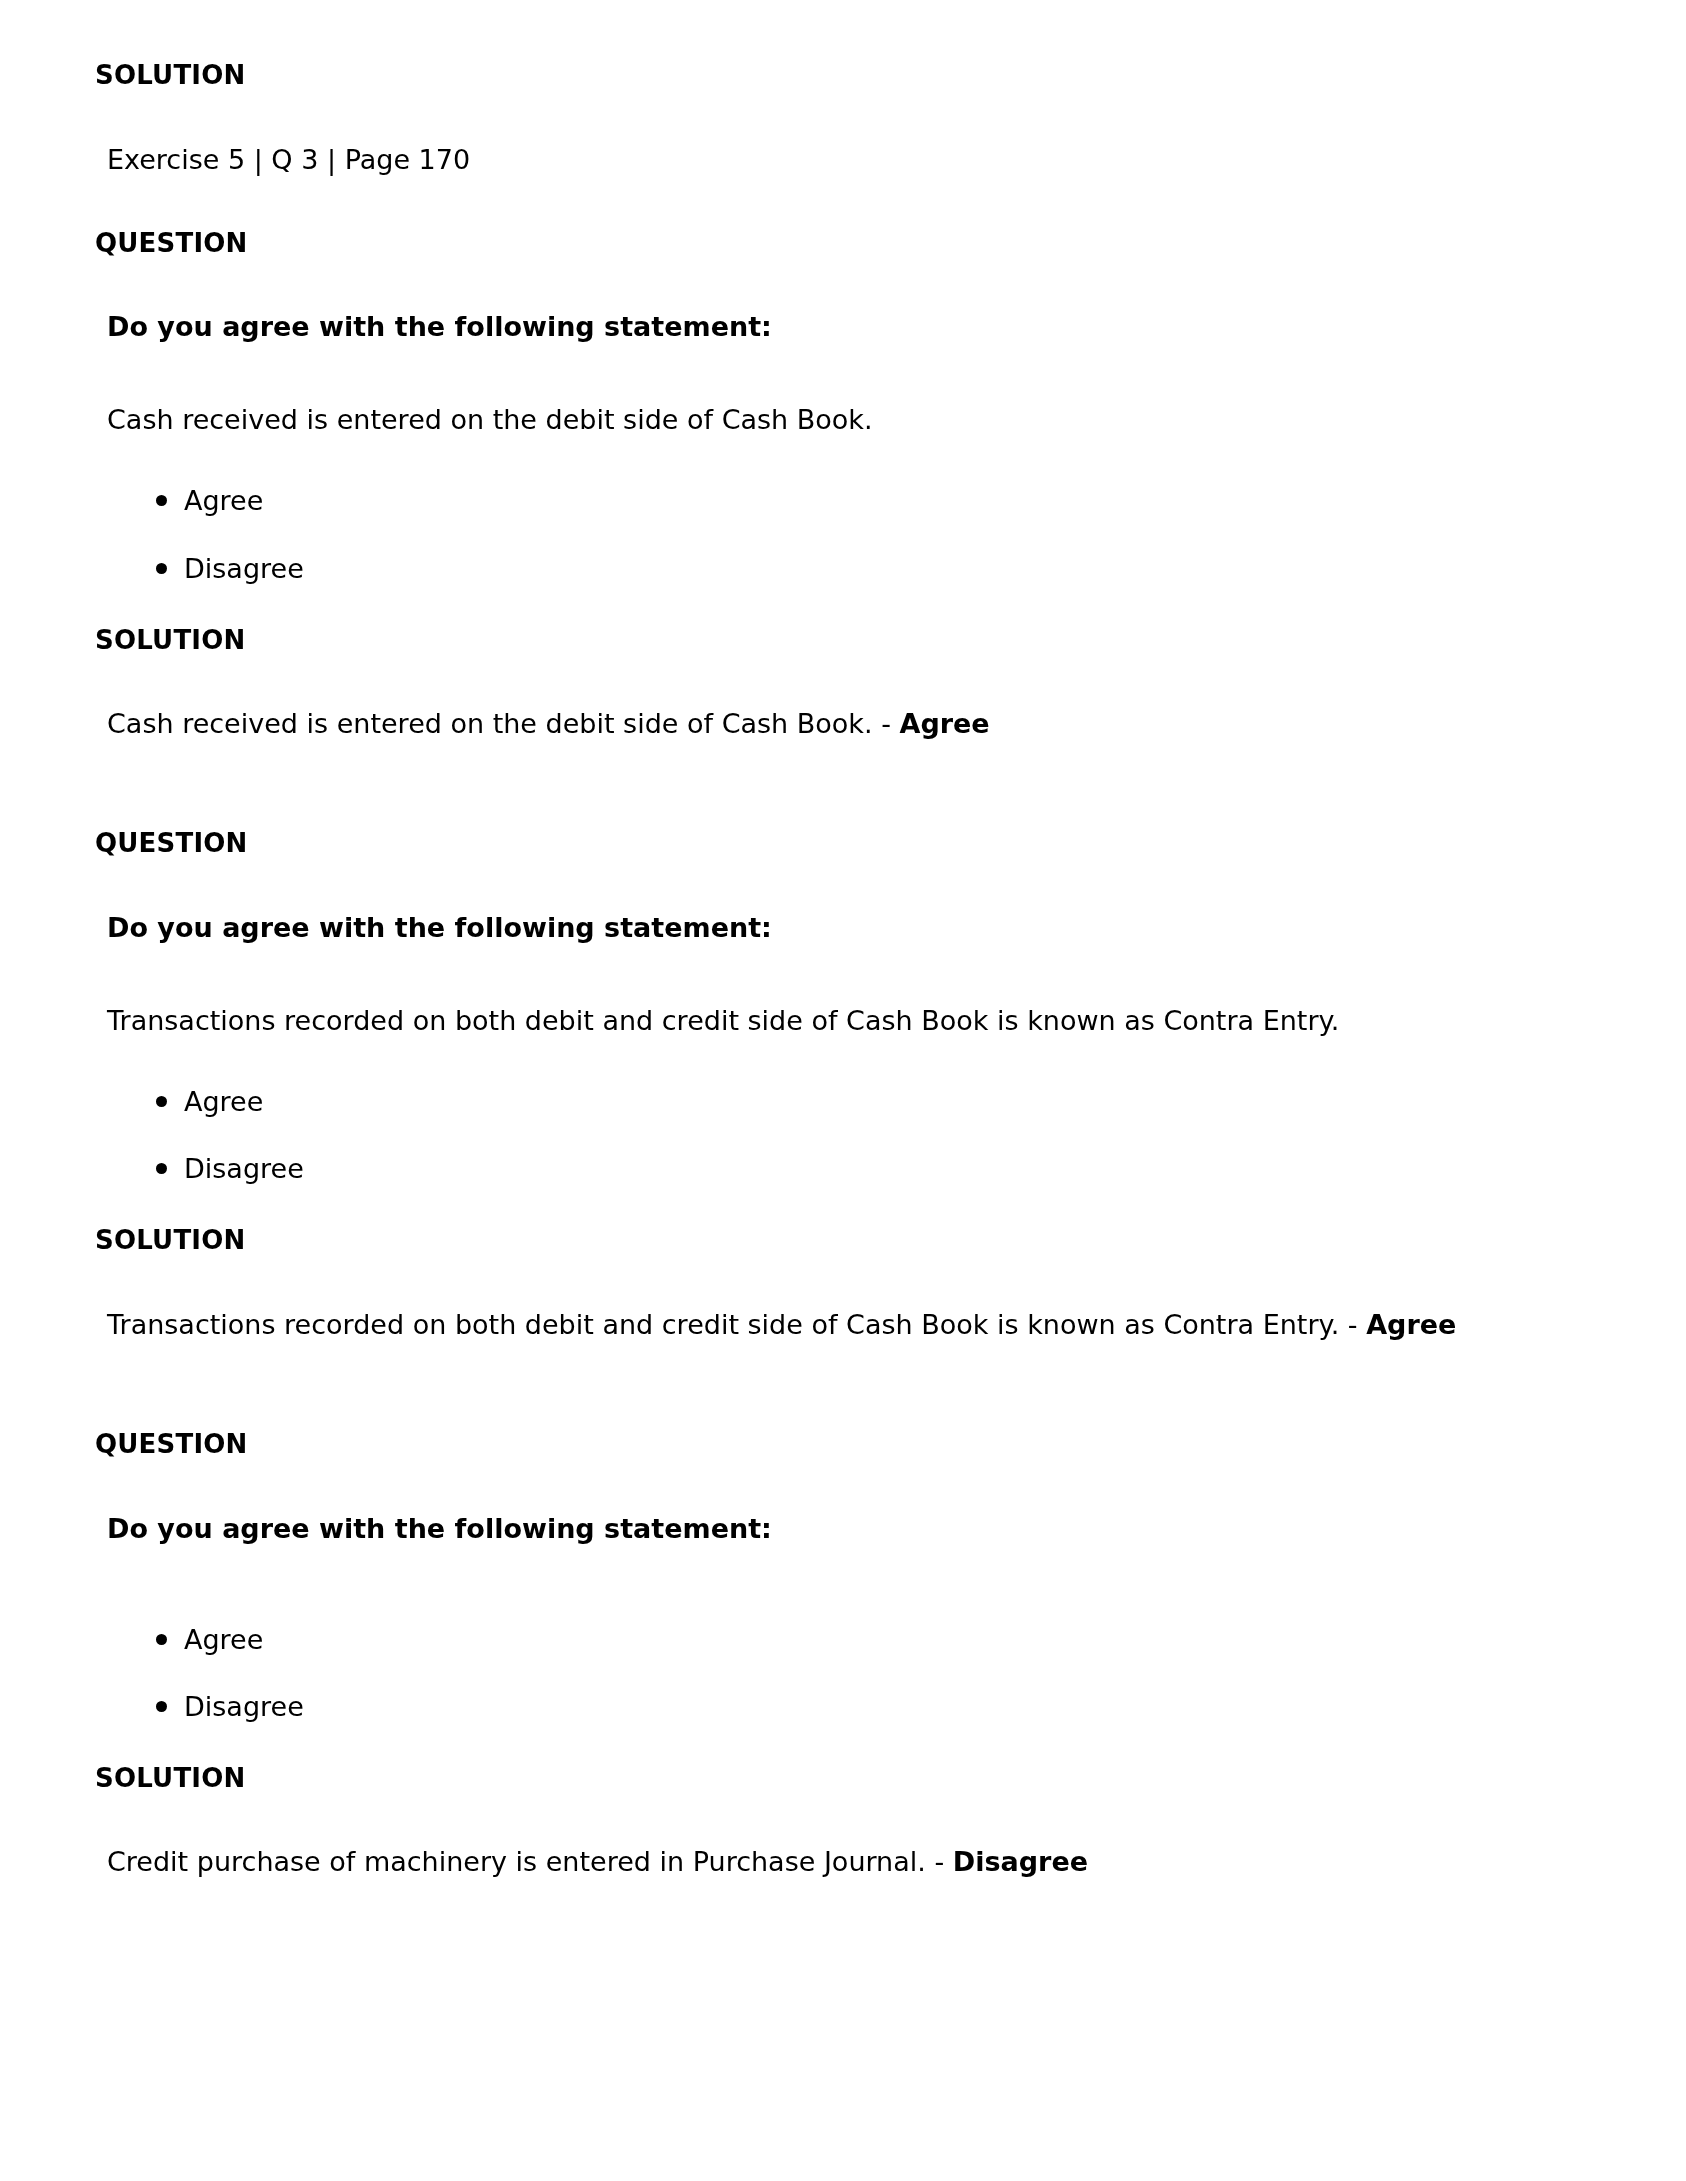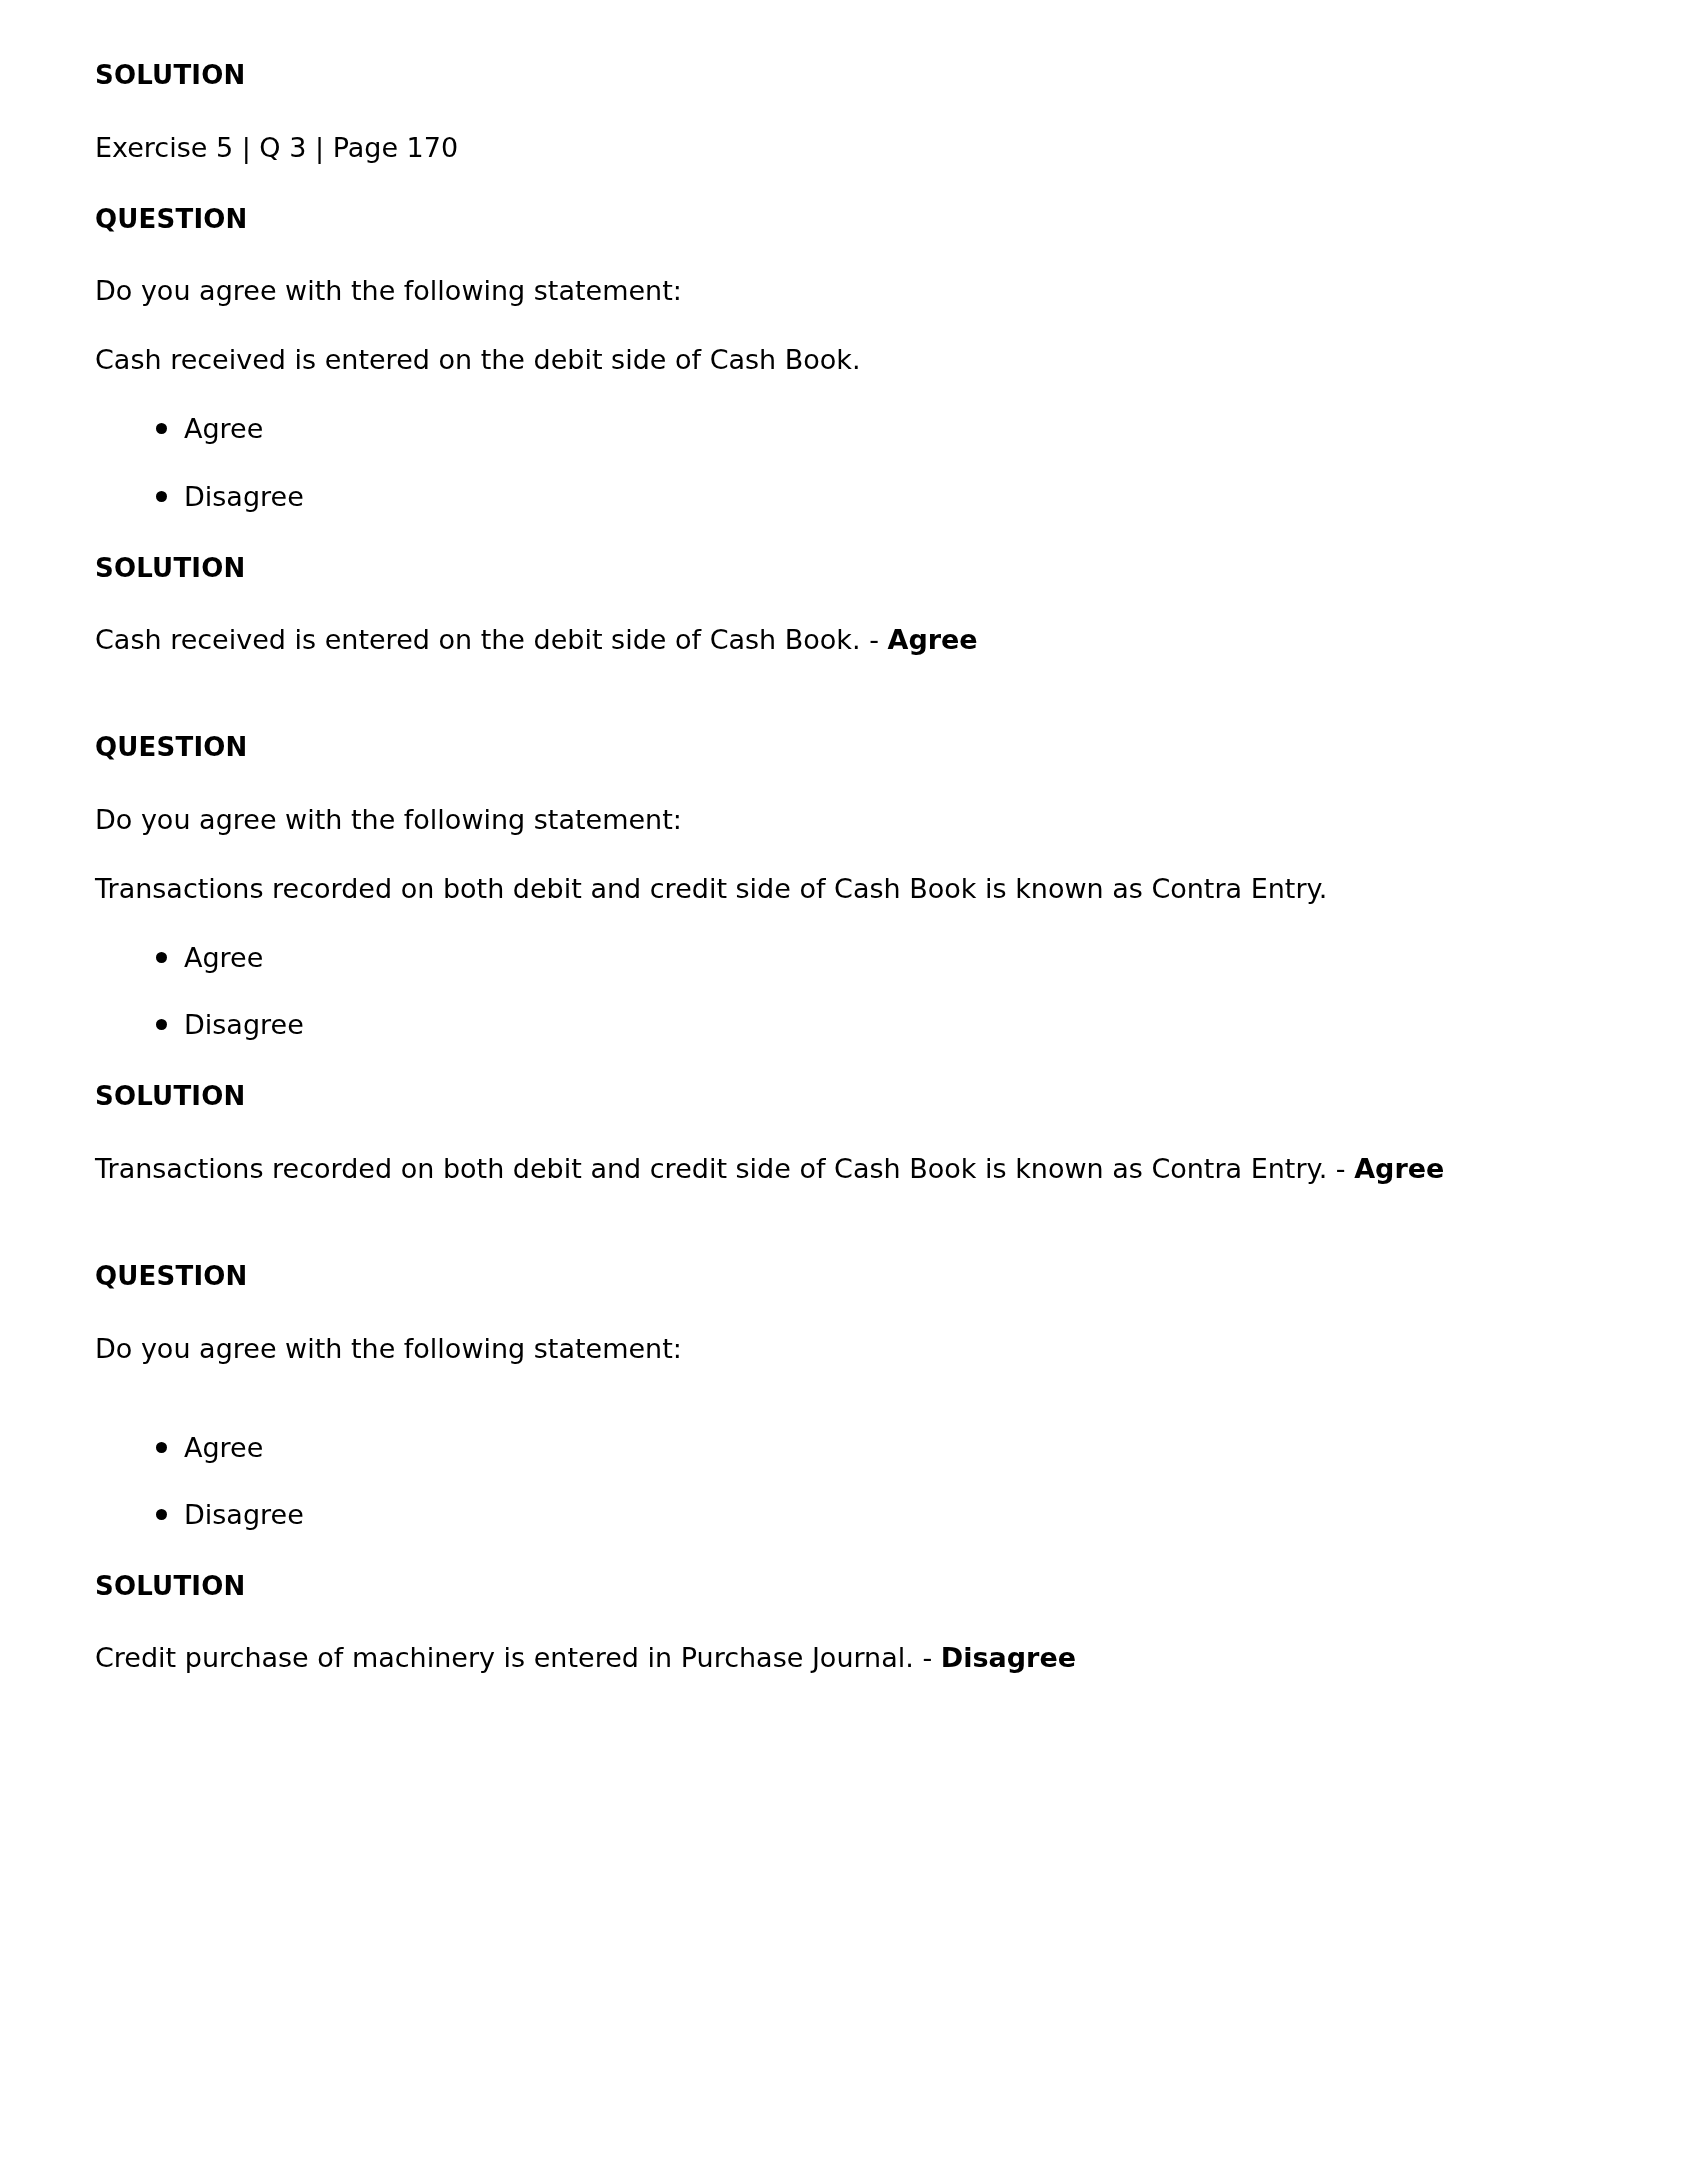--- a/index.html
+++ b/index.html
@@ -30,25 +30,25 @@
     font-weight: bold;
     line-height: 1.25;
     margin: 0 0 0 0;
     padding: 0;
     letter-spacing: 0.2px;
   }
   p.para {
     font-size: 27px;
     font-weight: normal;
     line-height: 1.45;
-    margin: 0;
+    margin: 12px;
     padding: 0;
   }
   p.para.bold {
-    font-weight: normal;
+    font-weight: bold;
   }
   .spacer-lg { height: 36px; }
   .spacer-md { height: 30px; }
   ul.choice-list {
     list-style: none;
     margin: 0;
     padding: 0;
   }
   ul.choice-list li {
     position: relative;

